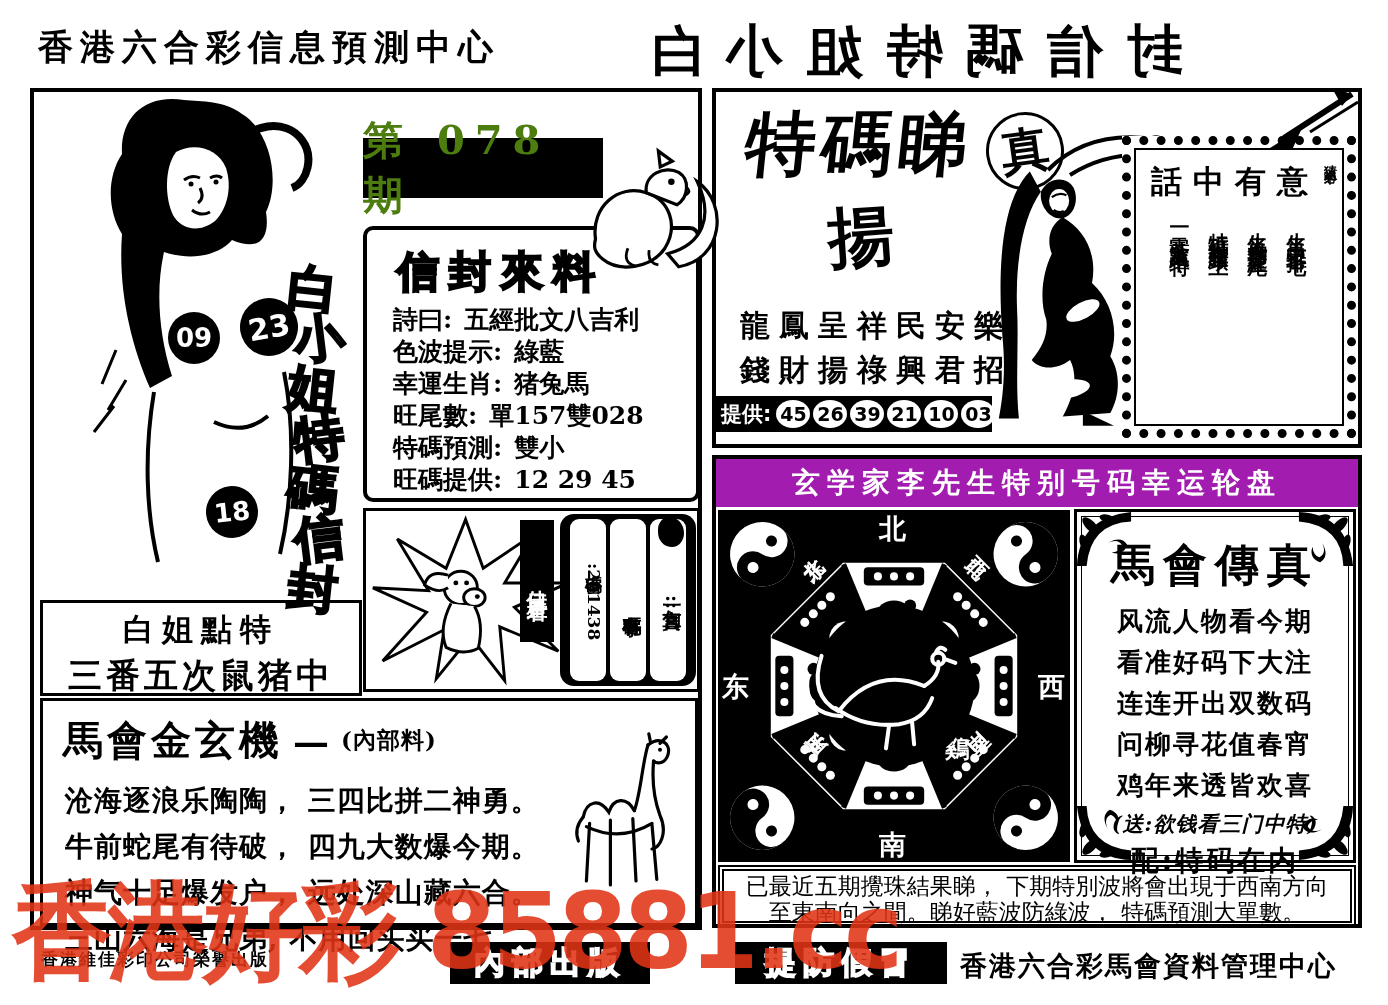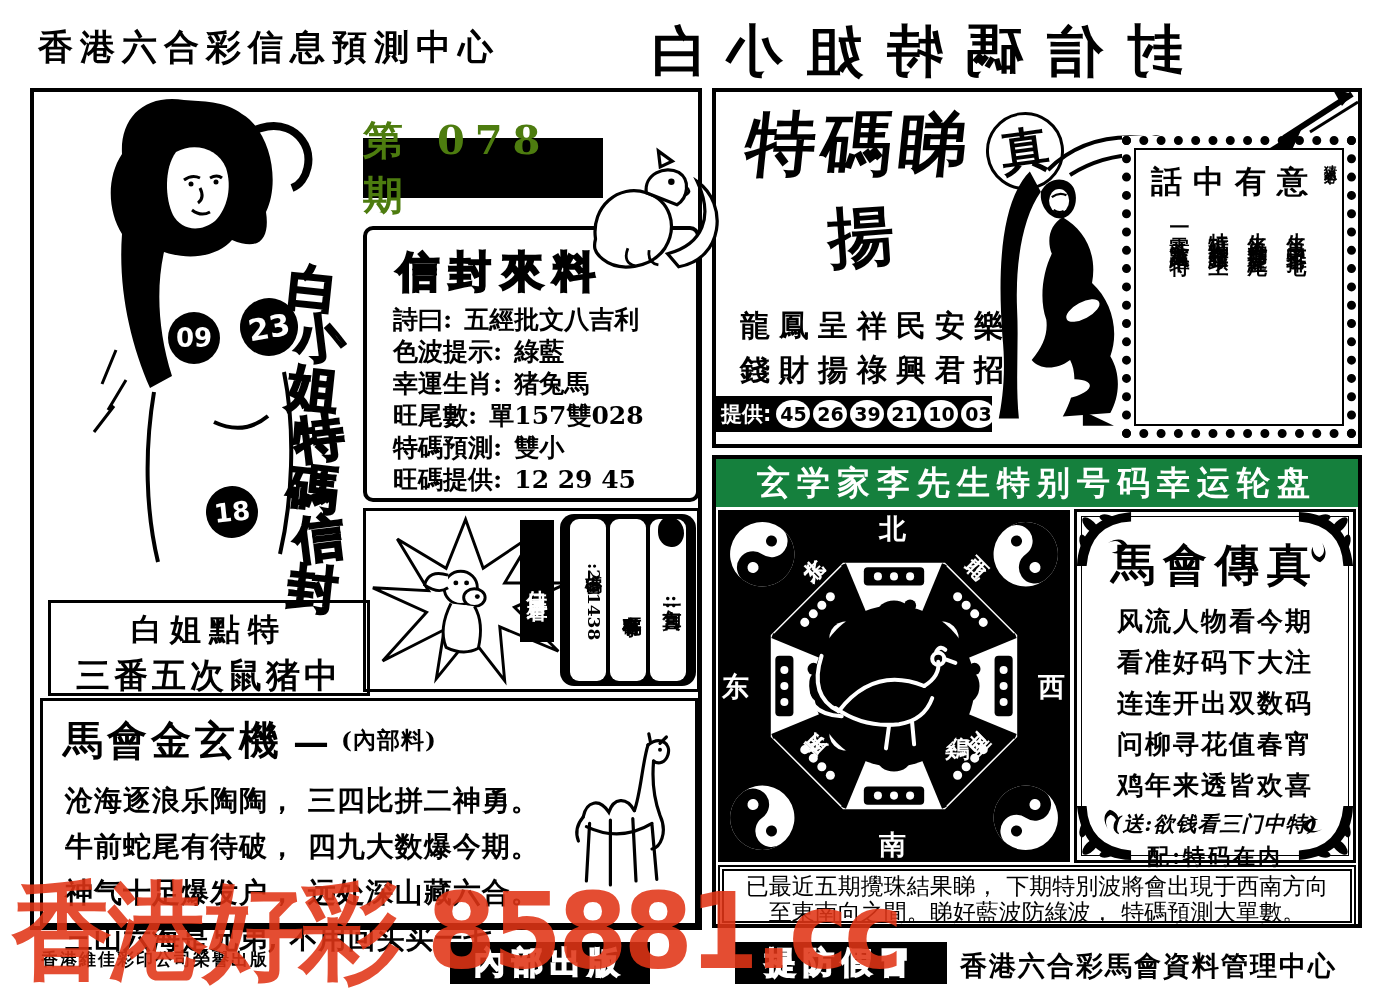--- a/index.html
+++ b/index.html
@@ -32,21 +32,21 @@
 
   .dog-box{left:363px;top:508px;width:337px;height:184px;}
   .jrj{left:520px;top:520px;width:34px;height:122px;background:#000;color:#fff;
        writing-mode:vertical-rl;font-size:21px;font-weight:bold;display:flex;align-items:center;justify-content:center;letter-spacing:4px;}
   .dstamp{left:560px;top:514px;width:136px;height:172px;background:#000;border-radius:14px;
           display:flex;flex-direction:row-reverse;align-items:stretch;justify-content:center;gap:4px;padding:5px;box-sizing:border-box;}
   .capsule{background:#fff;border-radius:9px;width:36px;display:flex;align-items:flex-start;justify-content:center;
            writing-mode:vertical-rl;font-size:19px;font-weight:bold;font-family:"DejaVu Serif",serif;padding-top:4px;box-sizing:border-box;position:relative;}
   .smudge{position:absolute;top:-2px;right:2px;width:26px;height:30px;background:#000;border-radius:46% 60% 50% 55%;}
 
-  .baijie-box{left:48px;top:600px;width:322px;height:96px;border:3.5px solid #000;box-sizing:border-box;text-align:center;}
+  .baijie-box{left:40px;top:600px;width:322px;height:96px;border:3.5px solid #000;box-sizing:border-box;text-align:center;}
   .baijie-box .l1{font-size:31px;margin-top:6px;letter-spacing:8px;}
   .baijie-box .l2{font-size:34px;margin-top:2px;letter-spacing:4px;}
 
   .gold-box{left:40px;top:698px;width:658px;height:228px;border:3.5px solid #000;box-sizing:border-box;}
   .gold-title{margin:12px 0 0 20px;font-size:40px;letter-spacing:4px;display:flex;align-items:center;}
   .gold-title .dash{font-size:36px;margin:0 8px 0 10px;}
   .gold-title .sub{font-size:23px;letter-spacing:1px;}
   .gold-poem{margin:10px 0 0 22px;font-size:28px;line-height:46px;letter-spacing:1px;}
 
   
@@ -63,30 +63,30 @@
 
   .stamp{left:1122px;top:136px;width:234px;height:302px;border:9px dotted #000;background:#fff;box-sizing:border-box;}
   .stamp-inner{position:absolute;inset:3px;border:2px solid #000;}
   .stamp-note{position:absolute;right:8px;top:10px;writing-mode:vertical-rl;font-size:13px;font-weight:bold;letter-spacing:2px;}
   .stamp-title{margin:16px 0 0 20px;font-size:31px;letter-spacing:11px;}
   .stamp-cols{display:flex;flex-direction:row-reverse;justify-content:center;gap:12px;margin-top:14px;height:212px;}
   .scol{writing-mode:vertical-rl;font-size:20px;font-weight:bold;font-family:"DejaVu Serif",serif;letter-spacing:4px;}
 
   
   .rb-box{left:712px;top:455px;width:650px;height:473px;}
-  .rb-bar{height:48px;background:#15803d;color:#fff;display:flex;align-items:center;justify-content:center;
-          font-size:33px;letter-spacing:7px;}
+  .rb-bar{height:48px;background:#a21caf;color:#fff;display:flex;align-items:center;justify-content:center;
+          font-size:28px;letter-spacing:7px;}
   .wheel{position:absolute;left:2px;top:50px;width:352px;height:354px;}
   .wlabel{position:absolute;color:#fff;font-weight:bold;font-family:"DejaVu Serif",serif;}
   .fax{position:absolute;left:358px;top:50px;width:282px;height:354px;border:3px solid #000;box-sizing:border-box;}
   .fax-inner{position:absolute;inset:4px;border:1.5px solid #000;}
   .fax-title{text-align:center;margin-top:24px;font-size:44px;letter-spacing:8px;}
   .fax-lines{text-align:center;margin-top:6px;font-size:26px;line-height:41px;letter-spacing:2px;}
   .fax-gift{text-align:center;font-size:21px;margin-top:4px;letter-spacing:1px;font-style:italic;}
-  .fax-match{text-align:center;font-size:22px;margin-top:4px;letter-spacing:3px;}
+  .fax-match{text-align:center;font-size:28px;margin-top:4px;letter-spacing:3px;}
   .corner{position:absolute;width:58px;height:58px;}
   .footnote{position:absolute;left:2px;top:406px;width:638px;height:62px;border:6px double #000;box-sizing:border-box;
             text-align:center;font-size:23px;line-height:26px;font-family:"DejaVu Serif",serif;padding-top:2px;}
 
   
   .pub{left:41px;top:948px;font-size:17px;letter-spacing:2px;}
   .fbox{background:#000;display:flex;align-items:center;justify-content:center;height:42px;}
   .fbox .ft{font-size:31px;font-weight:bold;letter-spacing:7px;}
   .fb1{left:450px;top:942px;width:200px;}
   .fb2{left:735px;top:942px;width:212px;}

